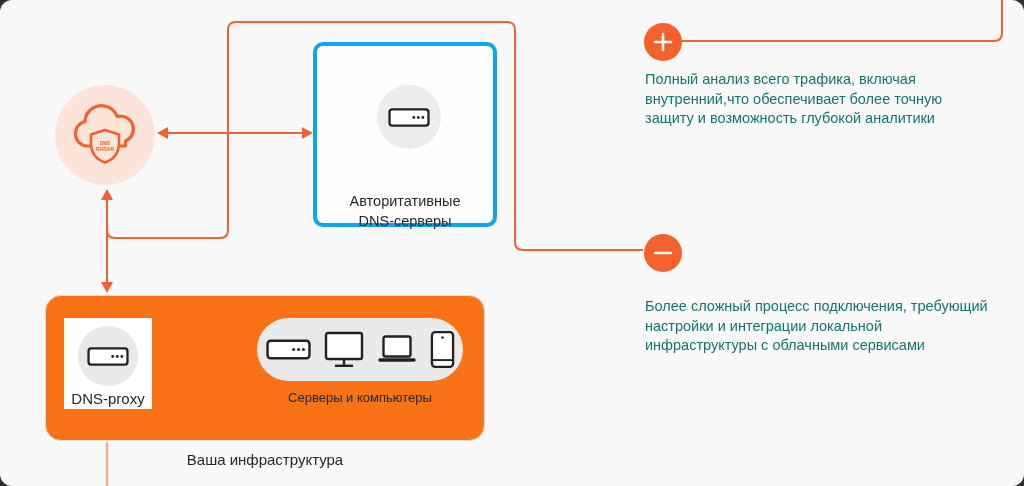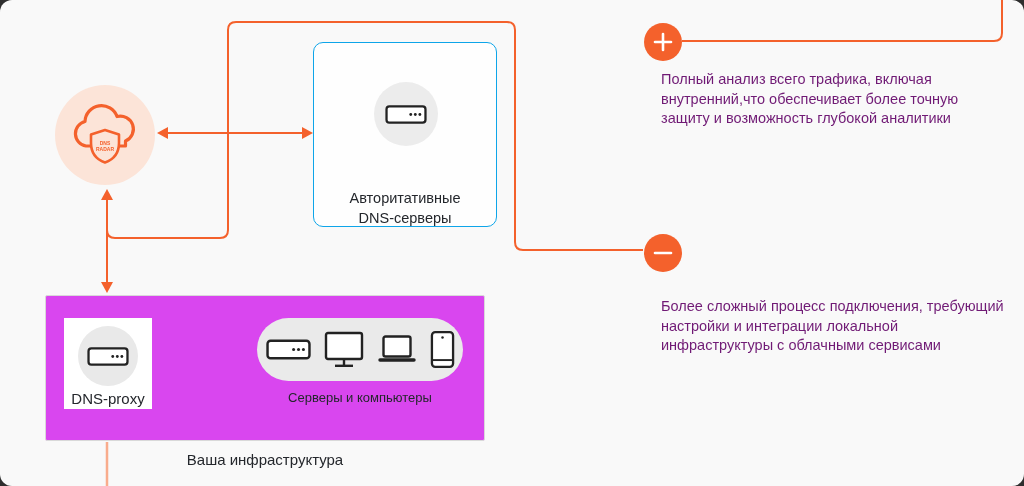--- a/index.html
+++ b/index.html
@@ -23,21 +23,21 @@
   
   .cloud-circle{
     position:absolute;left:55px;top:85px;width:100px;height:100px;
     border-radius:50%;
     background:#FCE4D8;
   }
   
   .auth-box{
     position:absolute;left:313px;top:42px;width:184px;height:185px;
     background:#FEFEFE;
-    border:1px solid #0ea5e9;
+    border:4px solid #0ea5e9;
     border-radius:10px;
     box-sizing:border-box;
   }
   .auth-box .icon-circle{
     position:absolute;left:60px;top:39px;width:64px;height:64px;
     border-radius:50%;background:#ECECEC;
     display:flex;align-items:center;justify-content:center;
   }
   .auth-box .label{
     position:absolute;left:0;top:146px;width:100%;
@@ -48,32 +48,31 @@
   .badge{
     position:absolute;width:38px;height:38px;border-radius:50%;
     background:#F4612C;
     display:flex;align-items:center;justify-content:center;
   }
   .badge.plus{left:644px;top:23px;}
   .badge.minus{left:644px;top:234px;}
   
   .para{
     position:absolute;
-    font-size:14.5px;line-height:19.5px;color:#701a75;
+    font-size:14.5px;line-height:19.5px;color:#0f766e;
     white-space:pre-line;
-    margin-left:16px;
   }
   .para.pros{left:645px;top:70px;width:360px;}
   .para.cons{left:645px;top:297px;width:380px;}
   
   .infra-box{
     position:absolute;left:45px;top:295px;width:440px;height:146px;
-    background:#d946ef;
+    background:#f97316;
     border:1px solid #D9D9D9;
-    border-radius:2px;
+    border-radius:16px;
     box-sizing:border-box;
   }
   .dns-tile{
     position:absolute;left:18px;top:22px;width:88px;height:91px;
     background:#FFFFFF;
   }
   .dns-tile .icon-circle{
     position:absolute;left:14px;top:8px;width:60px;height:60px;
     border-radius:50%;background:#E9E9E9;
     display:flex;align-items:center;justify-content:center;

